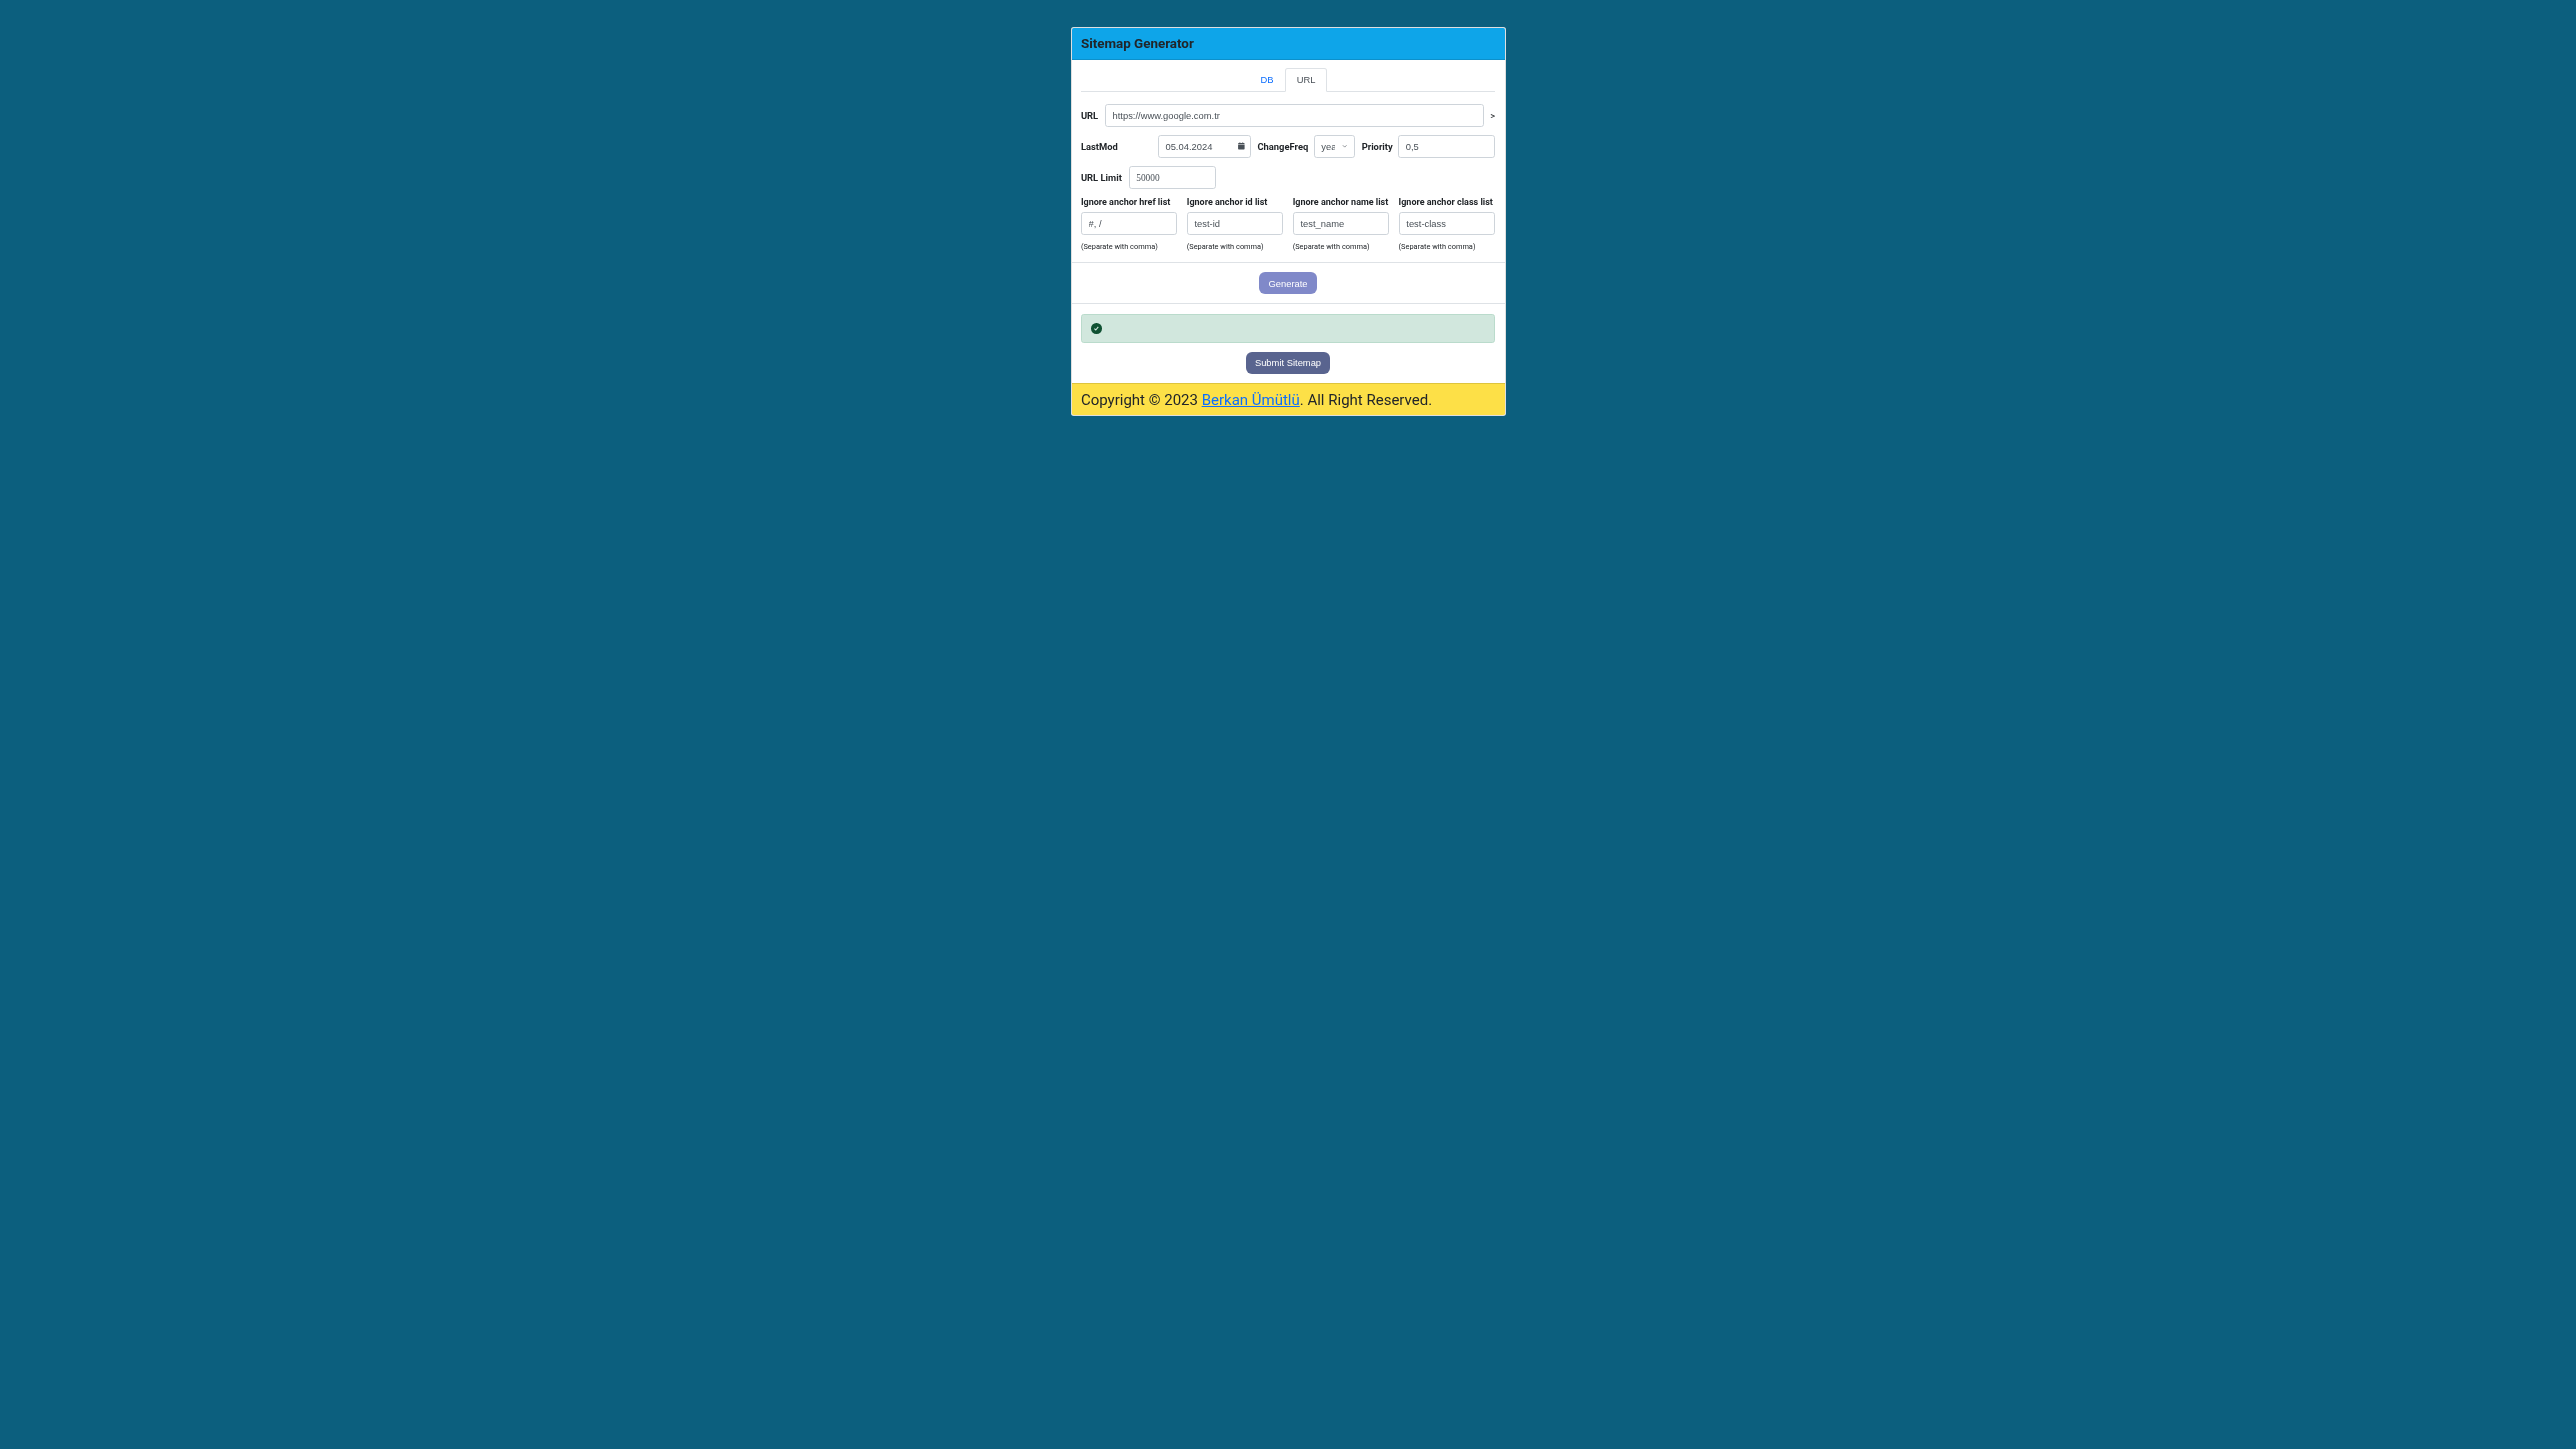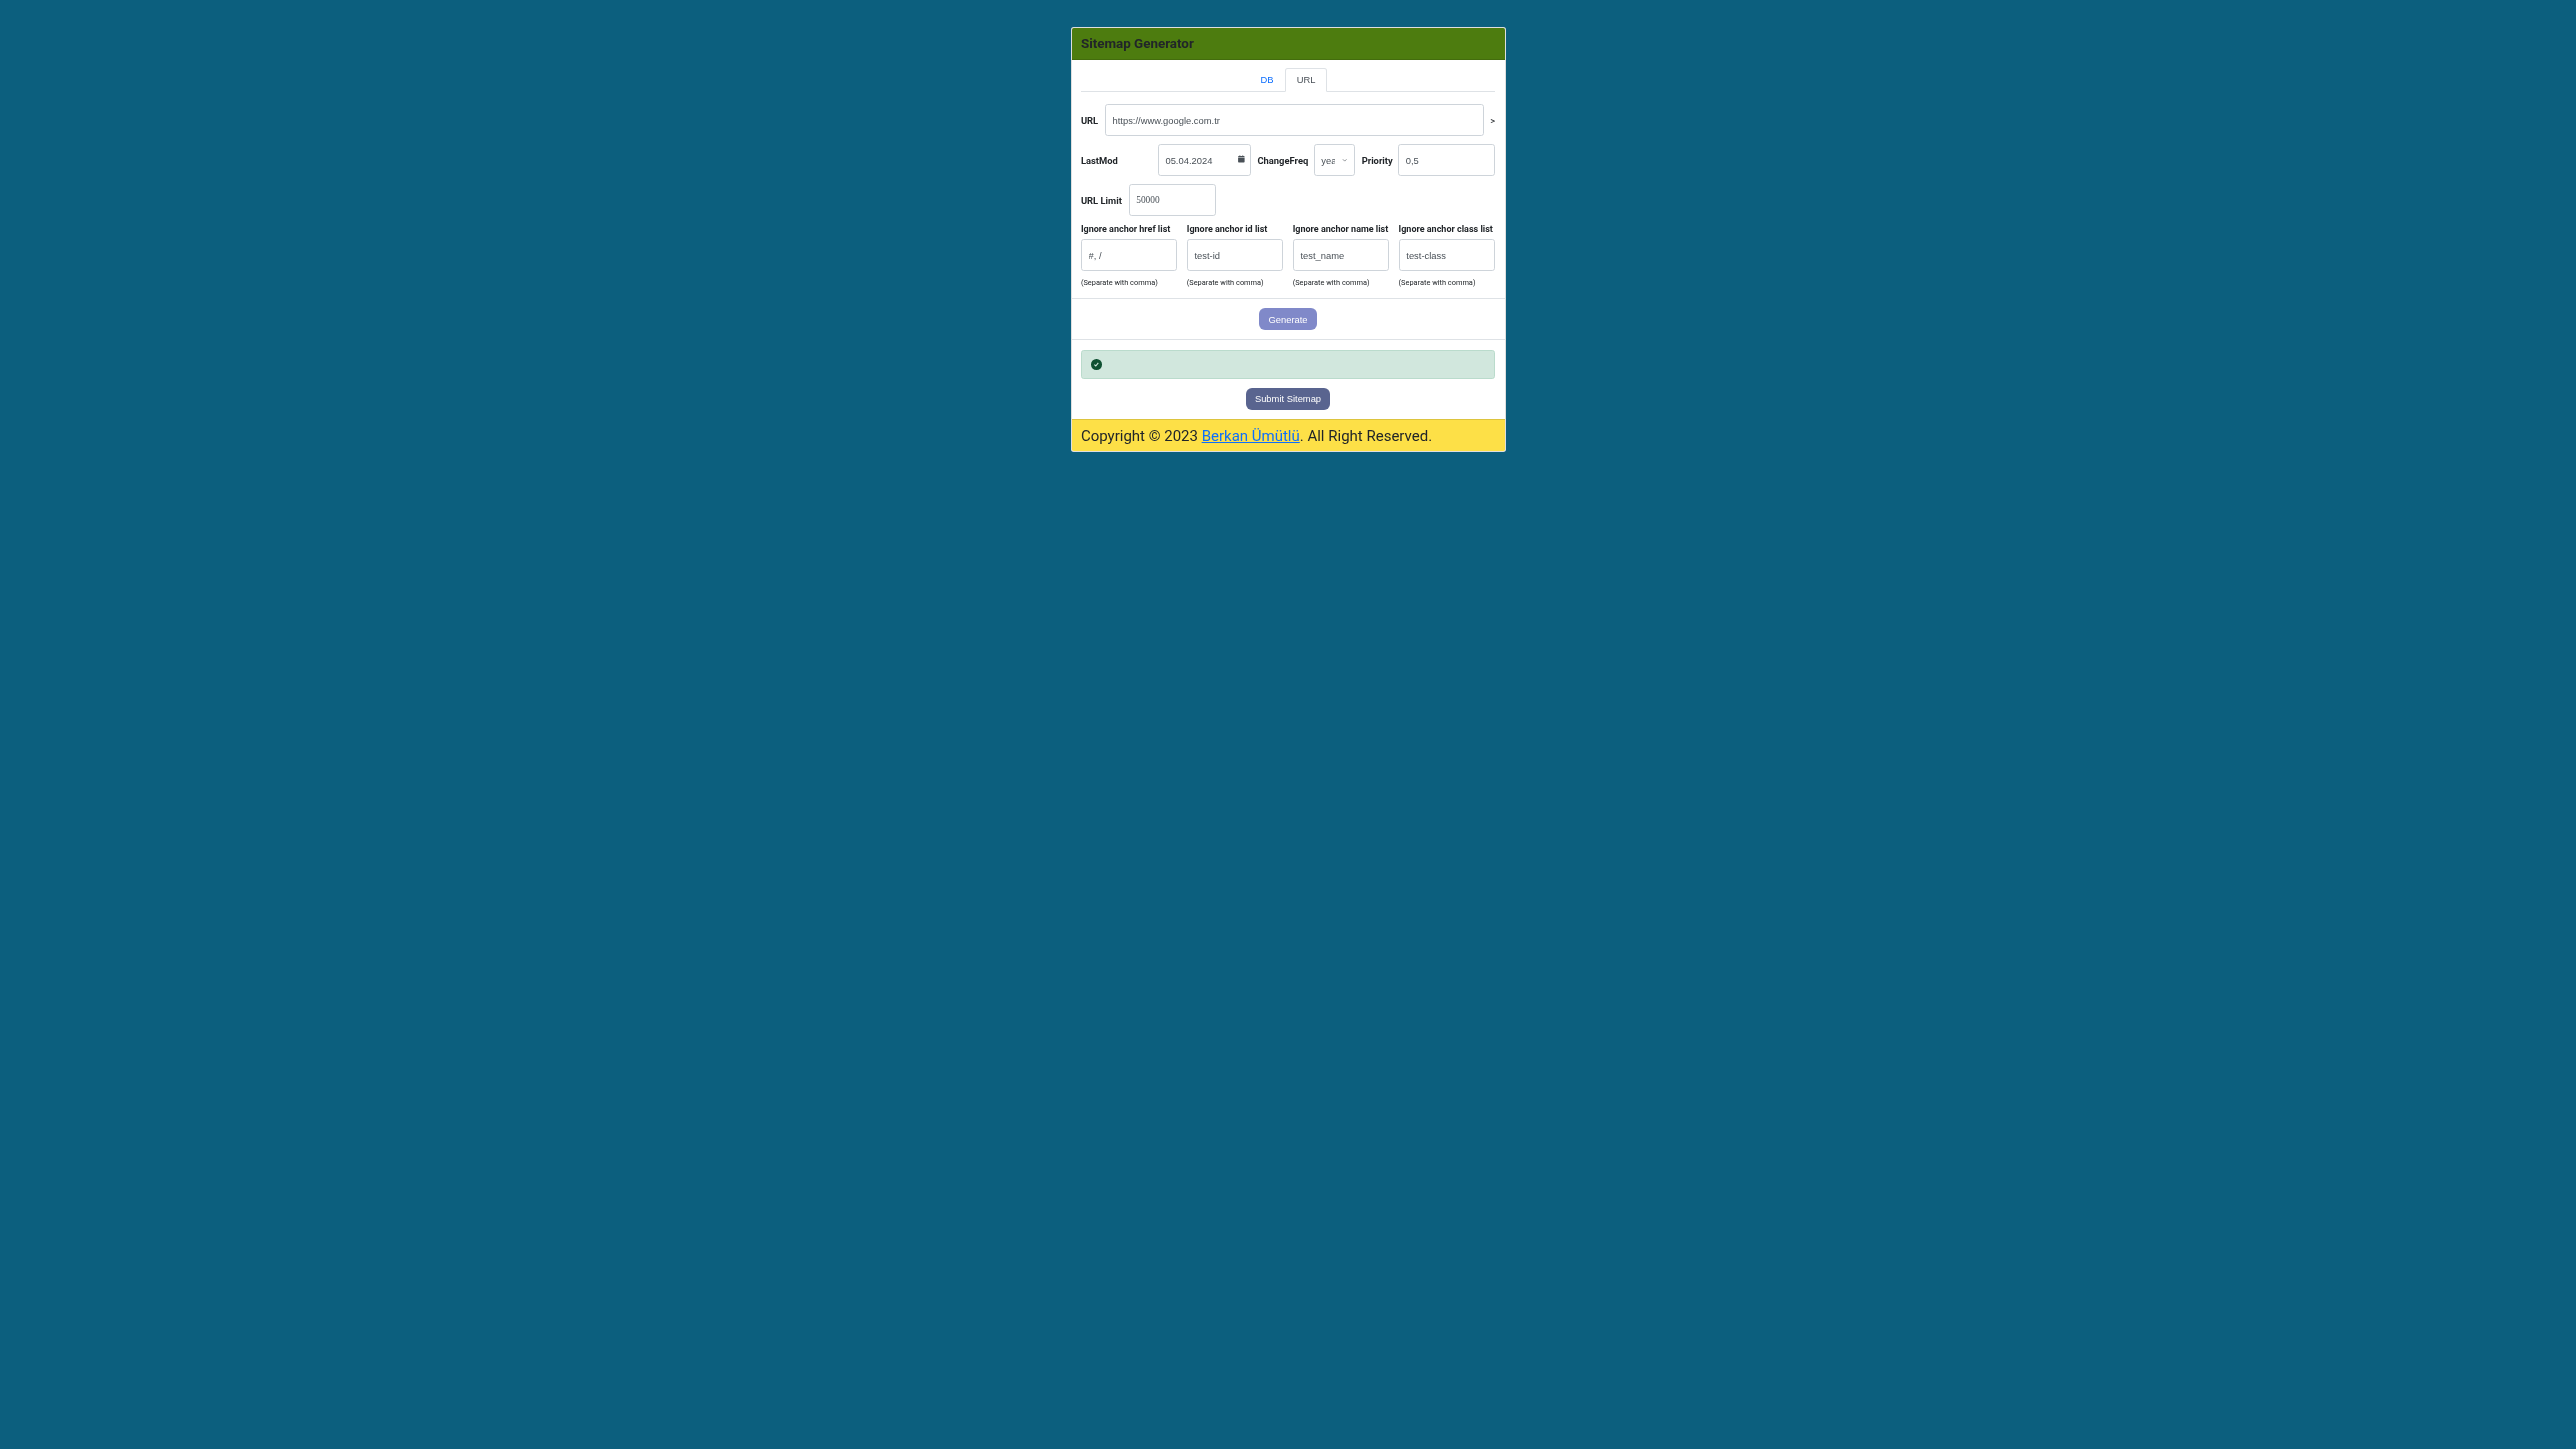--- a/index.html
+++ b/index.html
@@ -13,21 +13,21 @@
   }
   .card {
     width: 435px;
     margin: 0 auto;
     background: #fff;
     border: 0.7px solid rgba(0,0,0,0.125);
     border-radius: 2.7px;
     overflow: hidden;
   }
   .card-header {
-    background: #4d7c0f;
+    background: #0ea5e9;
     padding: 8px 9.4px;
     border-bottom: 0.7px solid rgba(0,0,0,0.125);
   }
   .card-header h2 {
     font-size: 13.4px;
     font-weight: 700;
     color: #212529;
   }
   .card-body {
     padding: 8px 9.4px 9.4px;
@@ -66,21 +66,21 @@
     font-size: 9.4px;
     white-space: nowrap;
   }
   .input, .select {
     border: 0.7px solid #ced4da;
     border-radius: 2.7px;
     padding: 4px 6.7px;
     font-size: 9.4px;
     color: #495057;
     background: #fff;
-    height: 32px;
+    height: 23px;
   }
   .select {
     appearance: none;
     -webkit-appearance: none;
     background-image: none;
     padding-right: 19px;
     position: relative;
   }
   .select-wrap {
     position: relative;

